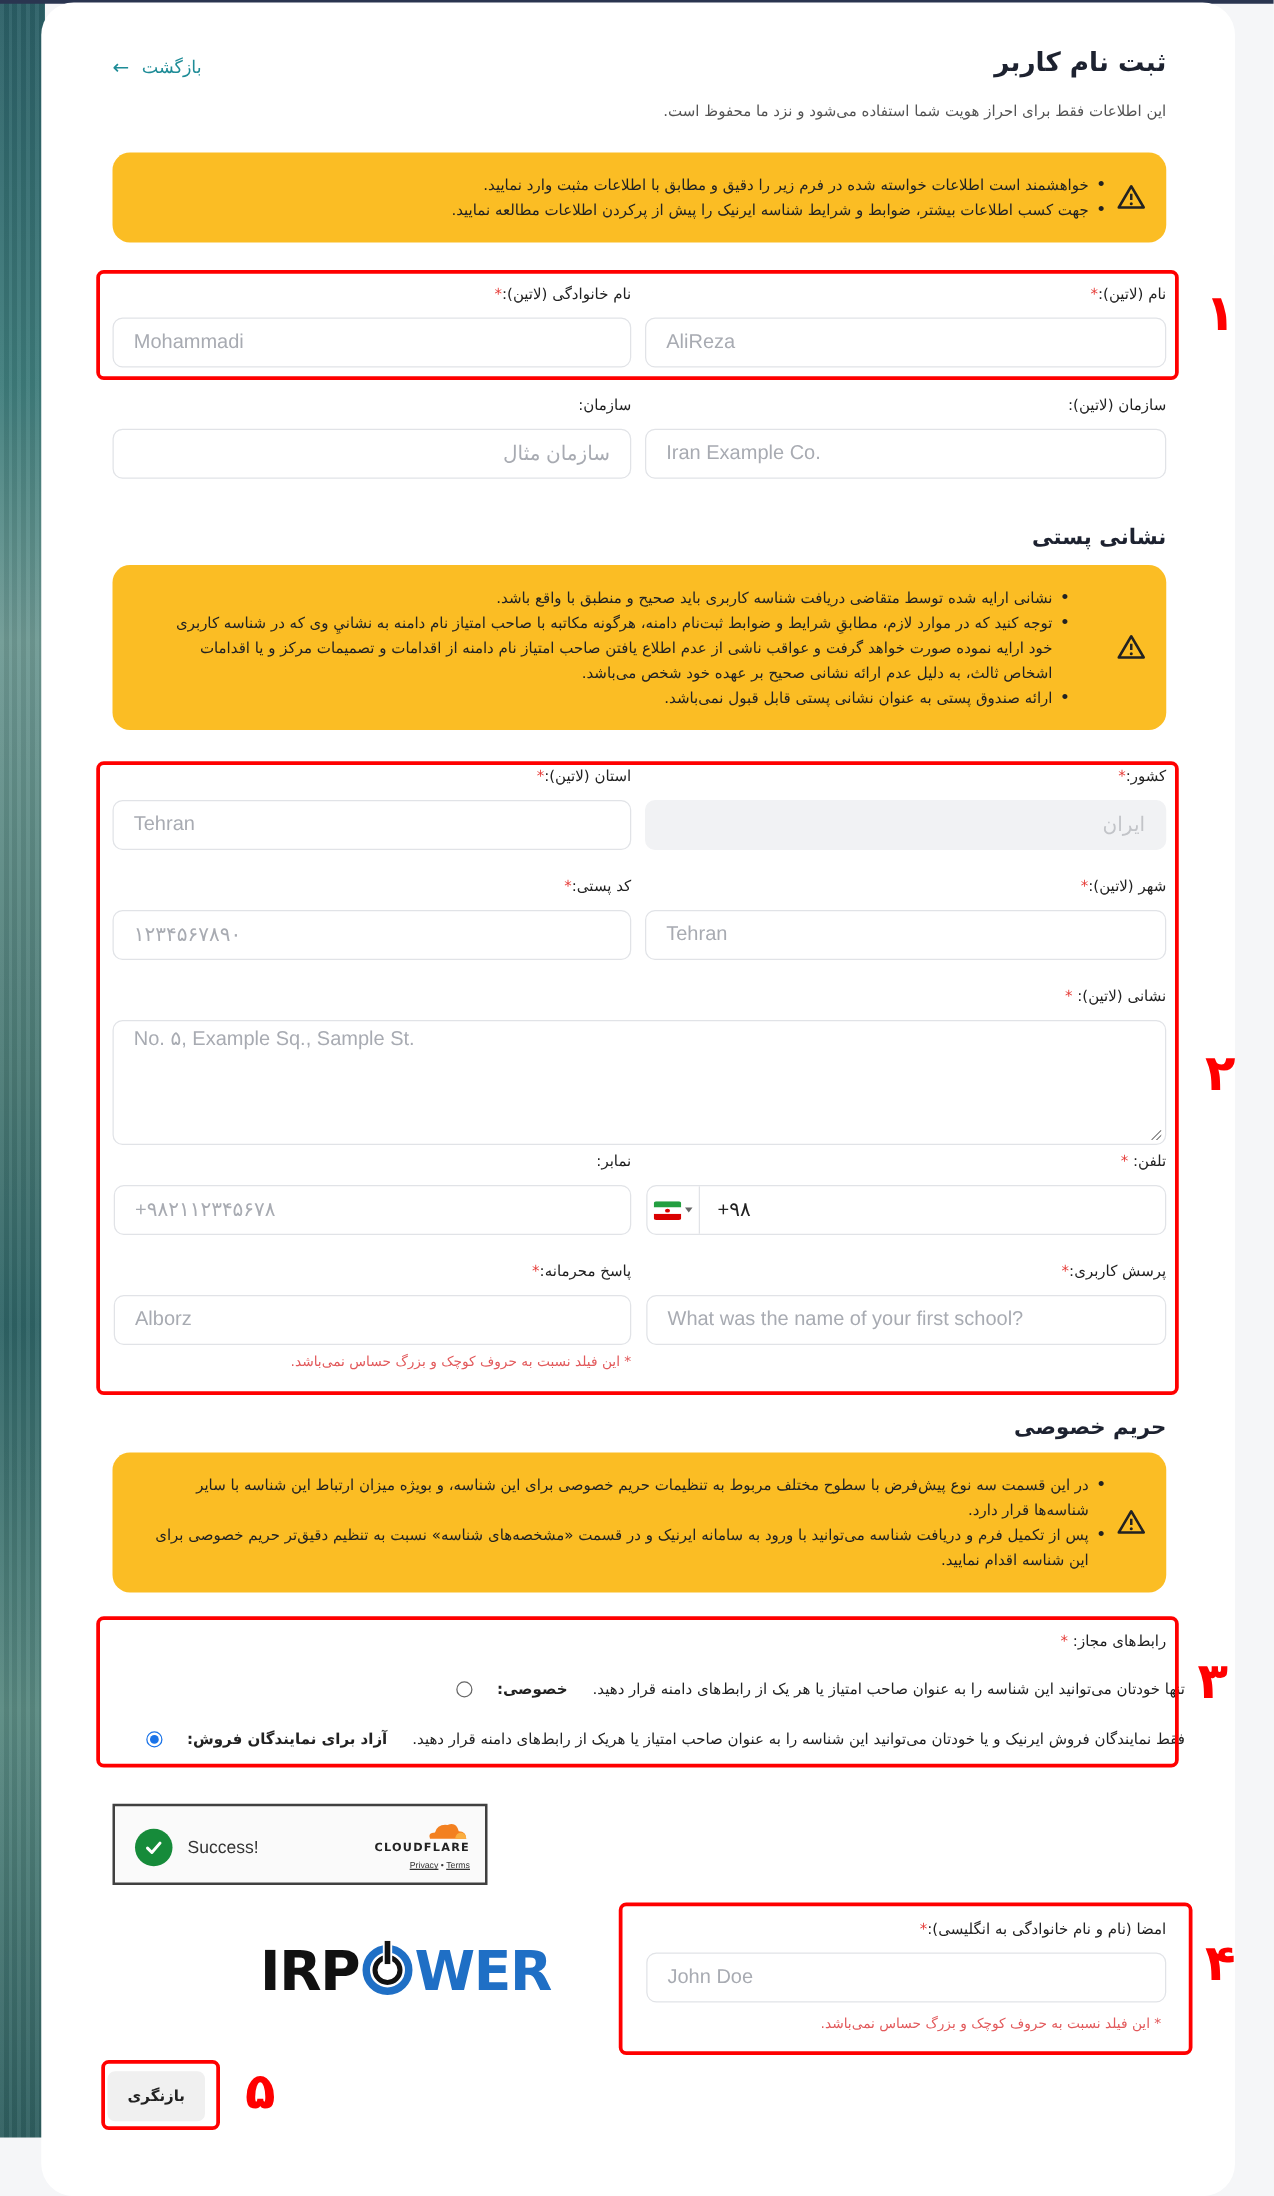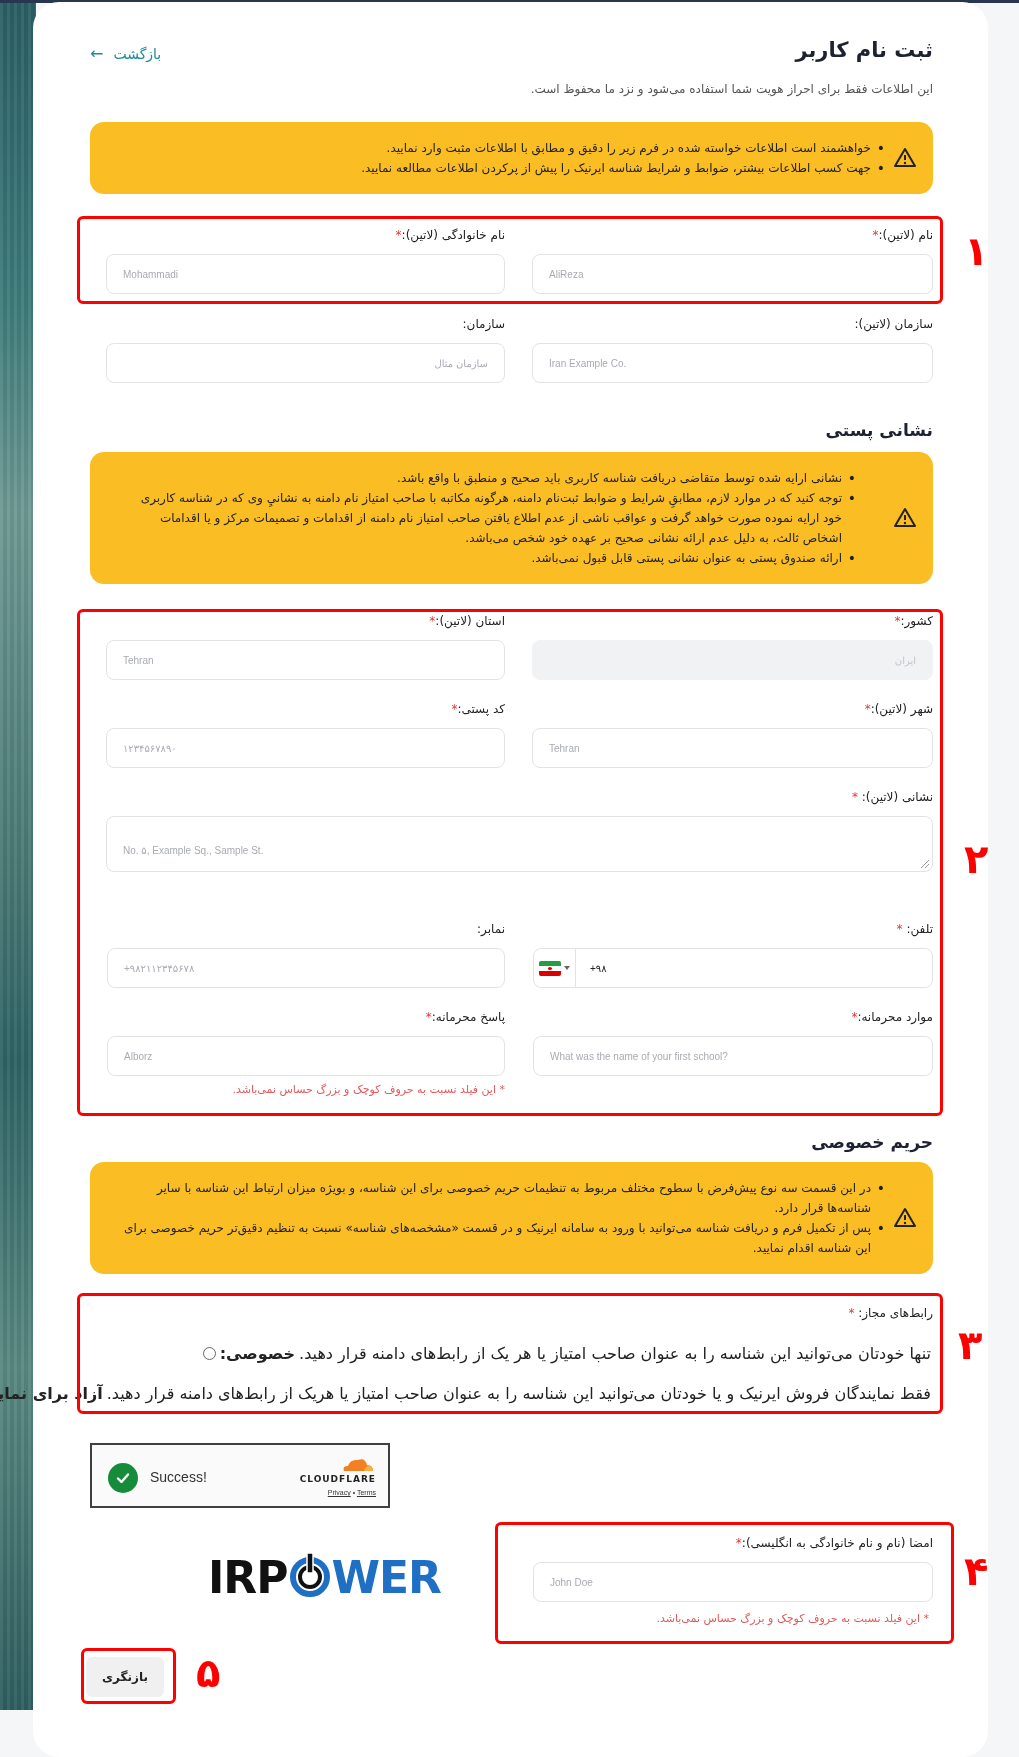--- a/index.html
+++ b/index.html
@@ -41,45 +41,44 @@
   .alert ul { list-style: none; direction: rtl; text-align: right; flex: 1; }
   .alert li { position: relative; padding-right: 14px; }
   .alert li::before { content: "•"; position: absolute; right: 0; top: 0; font-size: 14px; }
 
   .field { position: absolute; }
   .field .label { position: absolute; right: 0; top: 0; font-size: 12px; color: #222; white-space: nowrap; direction: rtl; }
   .req { color: #e53935; }
   .input {
     position: absolute; left: 0; right: 0; height: 40px;
     border: 1px solid #e1e3e7; border-radius: 8px; background: #fff;
-    font-size: 10px; color: #a8abb2; display: flex; align-items: center; padding: 0 16px;
+    font-size: 16px; color: #a8abb2; display: flex; align-items: center; padding: 0 16px;
     font-family: "Liberation Sans", sans-serif;
-    margin-left: 16px;
   }
   .input.disabled { background: #f1f2f4; border-color: #f1f2f4; justify-content: flex-end; }
   .input.rtlph { justify-content: flex-end; }
-  .textarea { height: 56px; align-items: flex-start; padding-top: 28px; }
+  .textarea { height: 100px; align-items: flex-start; padding-top: 4px; }
   .resize-grip { position: absolute; right: 3px; bottom: 3px; width: 8px; height: 8px;
     background: linear-gradient(135deg, transparent 45%, #999 45% 55%, transparent 55% 70%, #999 70% 80%, transparent 80%); }
   .hint { position: absolute; font-size: 11px; color: #e2595b; direction: rtl; white-space: nowrap; }
 
   .section-title { position: absolute; right: 86px; font-size: 17px; font-weight: bold; color: #1d2230; direction: rtl; }
 
   .redbox { position: absolute; border: 3px solid #ff0000; border-radius: 6px; pointer-events: none; }
   .num { position: absolute; color: #ff0000; font-weight: bold; font-size: 40px; font-family: "DejaVu Sans", sans-serif; }
 
   .phone-flag { position: absolute; left: 0; top: 0; bottom: 0; width: 42px; border-right: 1px solid #e1e3e7; display: flex; align-items: center; justify-content: center; gap: 3px; }
   .flag { width: 22px; height: 15px; border-radius: 2px; overflow: hidden; display: flex; flex-direction: column; }
   .flag span { flex: 1; }
   .flag .g { background: #239f40; } .flag .w { background: #fff; position: relative; } .flag .r { background: #da0000; }
   .flag .w::after { content: ""; position: absolute; left: 9px; top: 1px; width: 4px; height: 3px; background: #da0000; border-radius: 50%; }
   .caret { width: 0; height: 0; border-left: 3px solid transparent; border-right: 3px solid transparent; border-top: 4px solid #666; }
 
   .radio-group-label { position: absolute; right: 86px; top: 1306px; font-size: 12px; color: #222; direction: rtl; }
-  .radio-row { position: absolute; right: 88px; display: flex; flex-direction: row-reverse; align-items: center; gap: 4px; font-size: 16px; color: #222; direction: rtl; white-space: nowrap; }
+  .radio-row { position: absolute; right: 71px; display: flex; flex-direction: row-reverse; align-items: center; gap: 20px; font-size: 12px; color: #222; direction: rtl; white-space: nowrap; }
   .radio { width: 13px; height: 13px; border: 1px solid #666; border-radius: 50%; background: #fff; flex: 0 0 13px; position: relative; }
   .radio.checked { border-color: #1a73e8; }
   .radio.checked::after { content: ""; position: absolute; left: 2px; top: 2px; width: 7px; height: 7px; border-radius: 50%; background: #1a73e8; }
   .radio-row b { font-weight: bold; }
 
   .turnstile { position: absolute; left: 90px; top: 1443px; width: 300px; height: 65px; background: #fafafa; border: 2px solid #404040; }
   .ts-check { position: absolute; left: 16px; top: 18px; width: 30px; height: 30px; border-radius: 50%; background: #168b3a; display: flex; align-items: center; justify-content: center; }
   .ts-text { position: absolute; left: 58px; top: 24px; font-size: 14px; color: #333; font-family: "Liberation Sans", sans-serif; }
   .cf-logo { position: absolute; right: 12px; top: 11px; width: 80px; }
   .cf-cloud { position: absolute; right: 2px; top: 0; width: 34px; height: 16px; }
@@ -187,21 +186,21 @@
       <div class="caret"></div>
     </div>
     <span>+۹۸</span>
   </div>
 </div>
 <div class="field" style="left:91px;top:922px;width:414px;height:68px;">
   <div class="label">نمابر:</div>
   <div class="input" style="top:26px;">+۹۸۲۱۱۲۳۴۵۶۷۸</div>
 </div>
 <div class="field" style="left:517px;top:1010px;width:416px;height:68px;">
-  <div class="label"><span>موارد محرمانه:</span><span class="req">*</span></div>
+  <div class="label"><span>پرسش کاربری:</span><span class="req">*</span></div>
   <div class="input" style="top:26px;">What was the name of your first school?</div>
 </div>
 <div class="field" style="left:91px;top:1010px;width:414px;height:68px;">
   <div class="label"><span>پاسخ محرمانه:</span><span class="req">*</span></div>
   <div class="input" style="top:26px;">Alborz</div>
 </div>
 <div class="hint" style="right:514px;top:1083px;">* این فیلد نسبت به حروف کوچک و بزرگ حساس نمی‌باشد.</div>
 
 <div class="section-title" style="top:1132px;">حریم خصوصی</div>
 <div class="alert" style="top:1162px;height:112px;">

